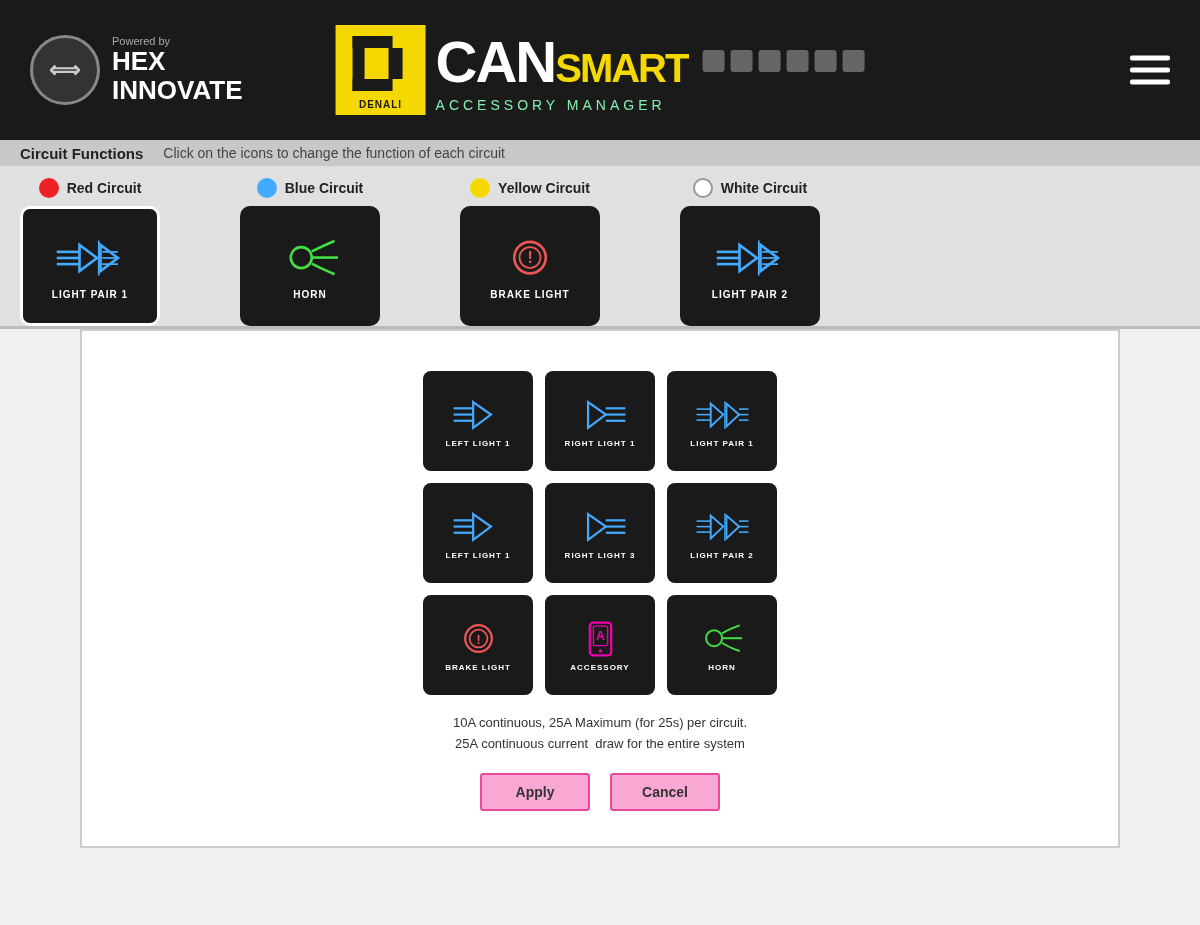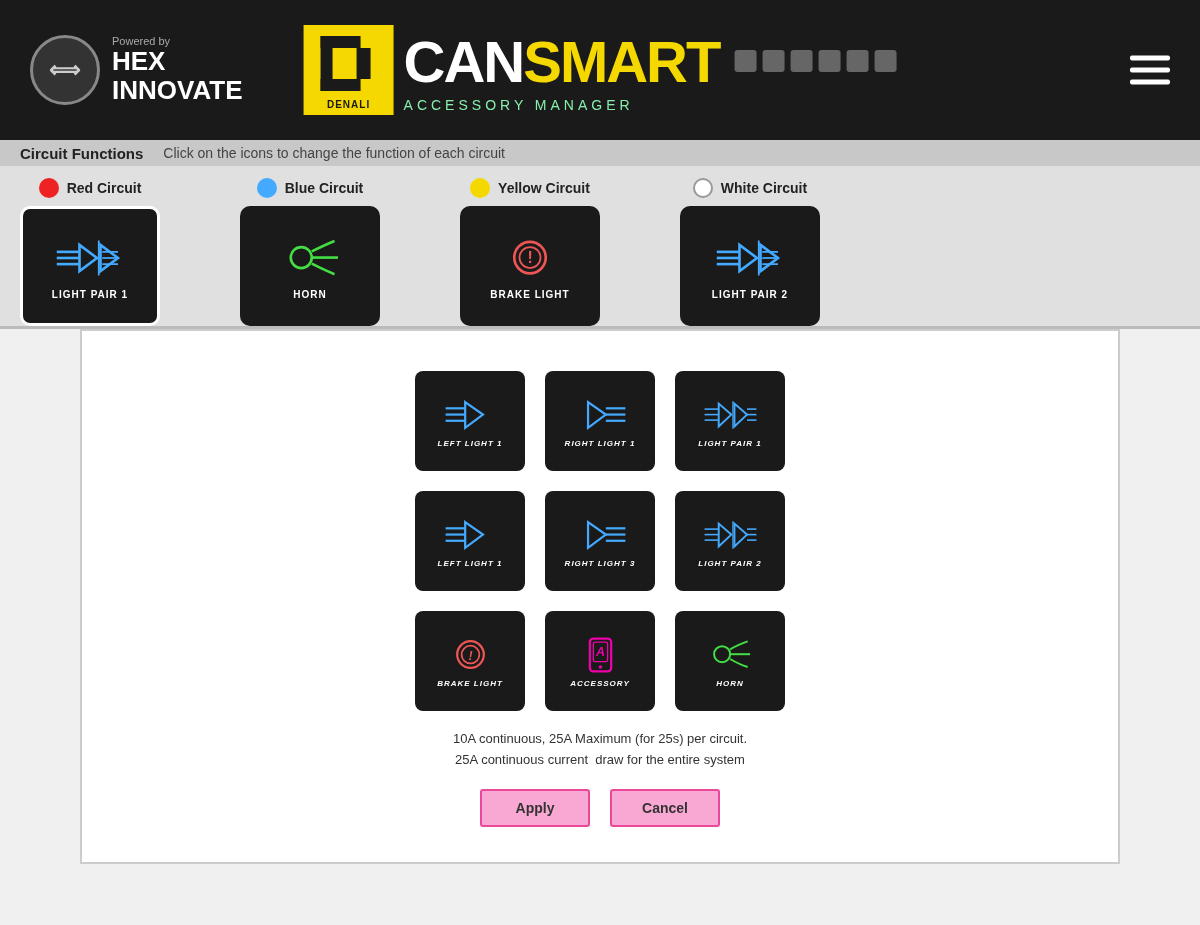--- a/index.html
+++ b/index.html
@@ -81,21 +81,21 @@
       align-items: baseline;
     }
     .can-text {
       color: white;
       font-size: 58px;
       font-weight: 900;
       letter-spacing: -2px;
     }
     .smart-text {
       color: #f5d800;
-      font-size: 58px;
+      font-size: 40px;
       font-weight: 900;
       letter-spacing: -2px;
     }
     .dots-row {
       display: flex;
       gap: 6px;
       align-items: center;
     }
     .dot-sq {
       width: 22px;
@@ -201,23 +201,22 @@
     
     .icon-svg {
       width: 70px;
       height: 50px;
     }
 
     
     .icon-grid {
       display: grid;
       grid-template-columns: repeat(3, 110px);
-      gap: 20px;
+      gap: 12px;
       margin-bottom: 18px;
-      font-style: italic;
     }
     .icon-cell {
       width: 110px;
       height: 100px;
       background: #1a1a1a;
       border-radius: 8px;
       display: flex;
       flex-direction: column;
       align-items: center;
       justify-content: center;

